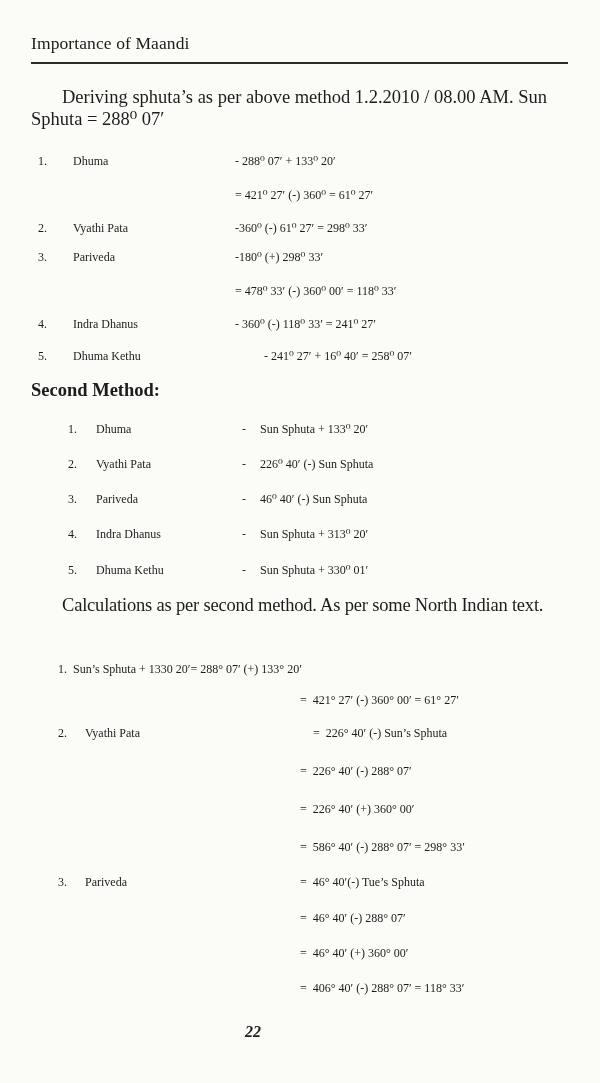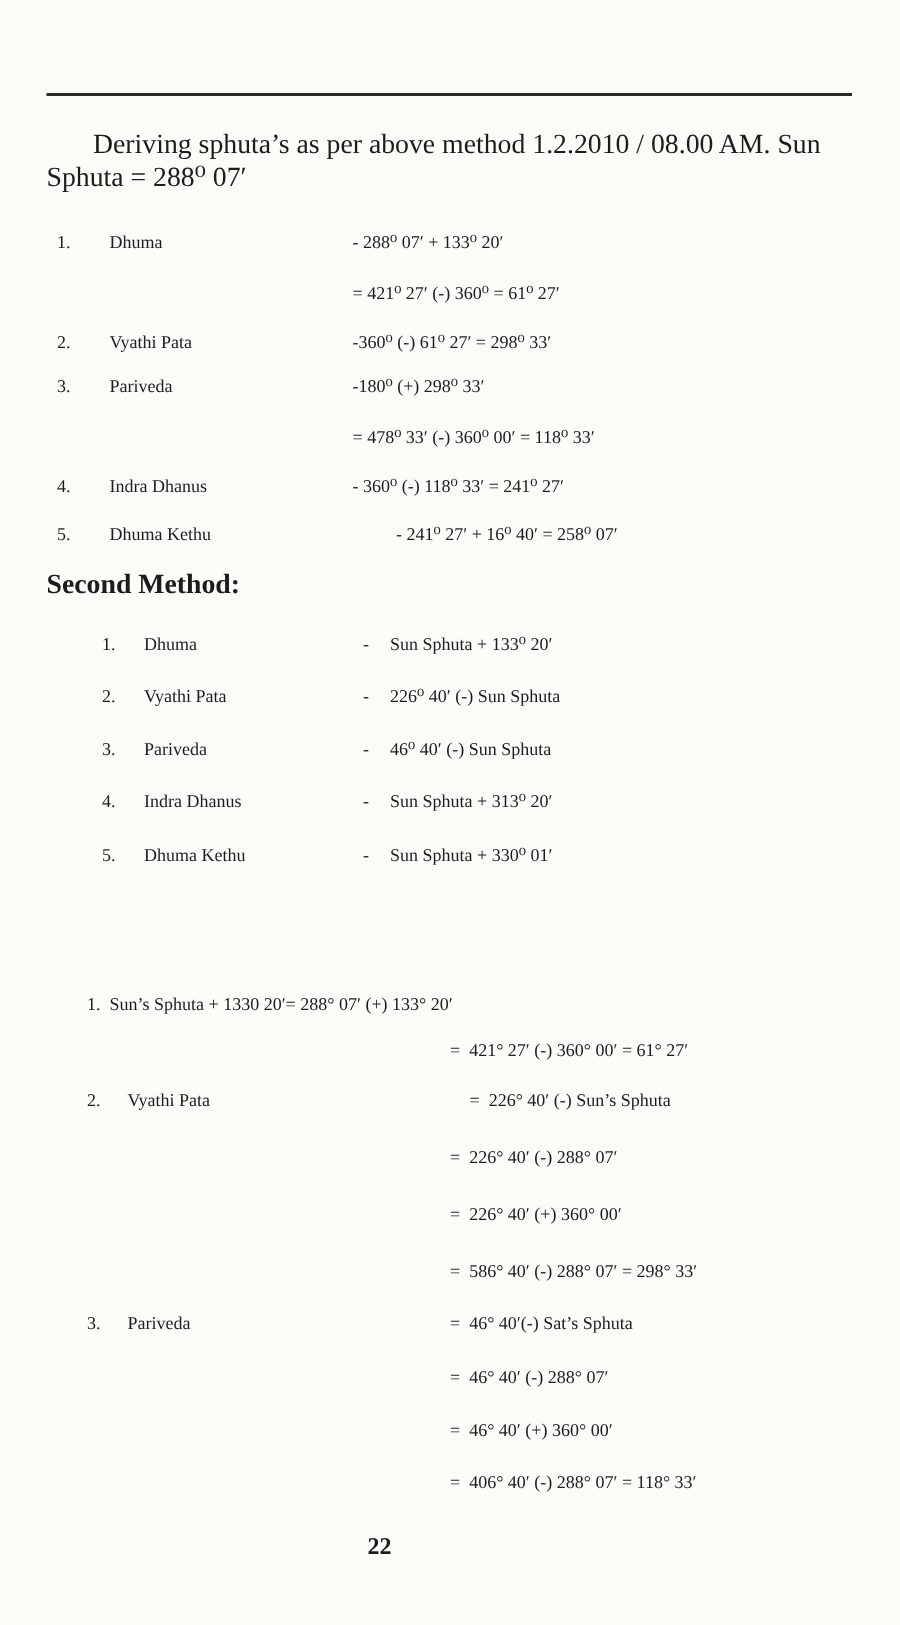--- a/index.html
+++ b/index.html
@@ -60,37 +60,39 @@
       font-weight: bold;
     }
     .page-number {
       position: absolute;
       left: 0;
       width: 506px;
       top: 1023px;
       text-align: center;
       font-size: 16px;
       font-weight: bold;
+      font-style: italic;
     }
     .ghost {
       position: absolute;
       color: #c9c9c5;
       font-size: 16px;
       white-space: nowrap;
       transform: scaleX(-1);
       opacity: 0.55;
     }
   </style>
 </head>
 <body>
 
 <div class="page">
 
   <div class="ghost" style="left:300px; top:150px;">&nbsp;</div>
 
+  <div class="running-head">Importance of Maandi</div>
   <div class="head-rule"></div>
 
   <div class="para indent" style="top:86px;">Deriving sphuta’s as per above method 1.2.2010 / 08.00 AM. Sun Sphuta = 288⁰ 07′</div>
 
   <div>
     <div class="row" style="top:150px;">
       <span class="num" style="left:38px;">1.</span>
       <span class="label" style="left:73px;">Dhuma</span>
       <span class="expr" style="left:235px;">- 288⁰ 07′ + 133⁰ 20′</span>
     </div>
@@ -154,20 +156,21 @@
       <span class="expr" style="left:260px;">Sun Sphuta + 313⁰ 20′</span>
     </div>
     <div class="row" style="top:559px;">
       <span class="num" style="left:68px;">5.</span>
       <span class="label" style="left:96px;">Dhuma Kethu</span>
       <span class="expr" style="left:242px;">-</span>
       <span class="expr" style="left:260px;">Sun Sphuta + 330⁰ 01′</span>
     </div>
   </div>
 
+  <div class="para indent" style="top:594px; letter-spacing:-0.2px;">Calculations as per second method. As per some North Indian text.</div>
 
   <div class="row" style="top:658px; left:58px;">
     <span style="white-space:pre;">1.  Sun’s Sphuta + 1330 20′= 288° 07′ (+) 133° 20′</span>
   </div>
   <div class="row" style="top:689px; left:300px;">
     <span style="white-space:pre;">=  421° 27′ (-) 360° 00′ = 61° 27′</span>
   </div>
 
   <div>
     <div class="row" style="top:722px;">
@@ -183,21 +186,21 @@
     </div>
     <div class="row" style="top:836px;">
       <span class="expr" style="left:300px; white-space:pre;">=  586° 40′ (-) 288° 07′ = 298° 33′</span>
     </div>
   </div>
 
   <div>
     <div class="row" style="top:871px;">
       <span class="num" style="left:58px;">3.</span>
       <span class="label" style="left:85px;">Pariveda</span>
-      <span class="expr" style="left:300px; white-space:pre;">=  46° 40′(-) Sat’s Sphuta</span>
+      <span class="expr" style="left:300px; white-space:pre;">=  46° 40′(-) Tue’s Sphuta</span>
     </div>
     <div class="row" style="top:907px;">
       <span class="expr" style="left:300px; white-space:pre;">=  46° 40′ (-) 288° 07′</span>
     </div>
     <div class="row" style="top:942px;">
       <span class="expr" style="left:300px; white-space:pre;">=  46° 40′ (+) 360° 00′</span>
     </div>
     <div class="row" style="top:977px;">
       <span class="expr" style="left:300px; white-space:pre;">=  406° 40′ (-) 288° 07′ = 118° 33′</span>
     </div>

